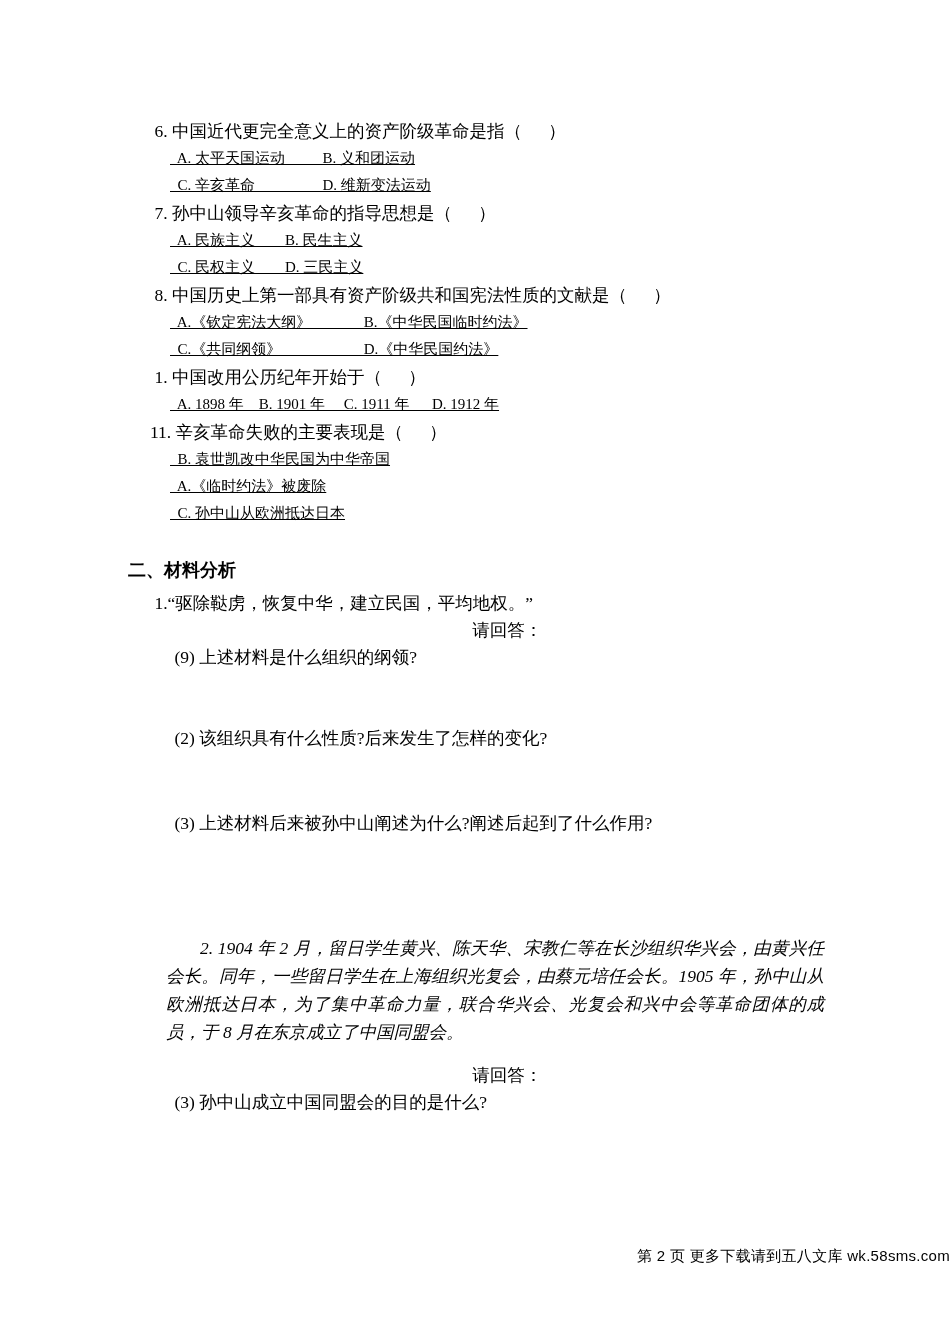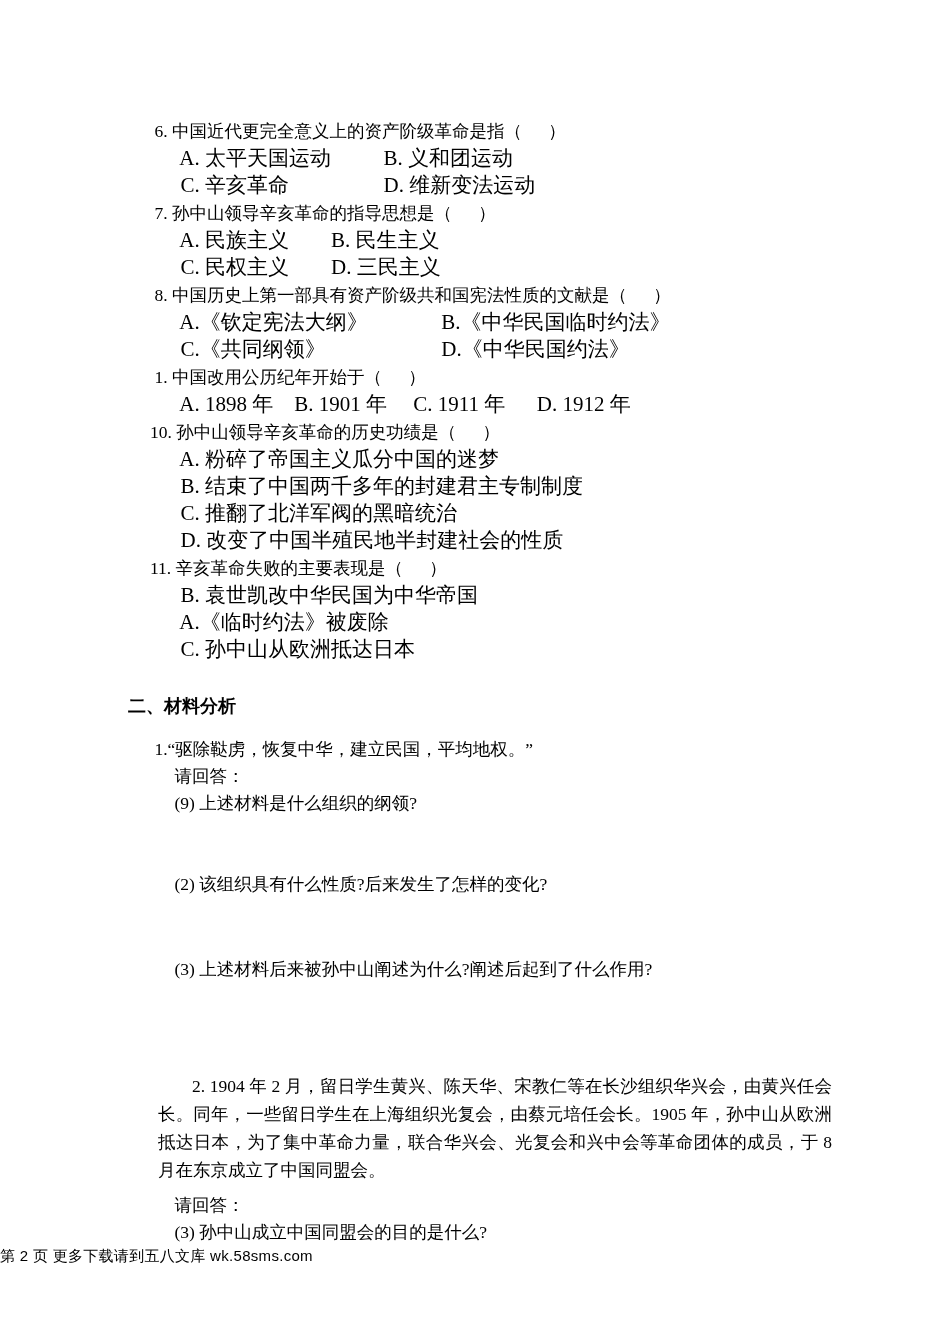--- a/index.html
+++ b/index.html
@@ -24,60 +24,63 @@
   }
   .q-block {
     margin-bottom: 1px;
   }
   .q-stem {
     font-size: 17.5px;
     line-height: 27px;
     white-space: pre;
   }
   .opt-line {
-    font-size: 21px;
+    font-size: 15px;
     line-height: 27px;
     white-space: pre;
     padding-left: 20px;
+    text-decoration: underline;
   }
   .section-head {
     font-size: 18px;
     line-height: 27px;
     font-weight: bold;
     margin-top: 30px;
-    margin-bottom: 16px;
+    margin-bottom: 6px;
     margin-left: -22px;
   }
   .m-line {
     font-size: 17.5px;
     line-height: 27px;
     white-space: pre-wrap;
   }
   .indent1 {
     padding-left: 20px;
+    text-align: center;
   }
   .indent2 {
     padding-left: 20px;
   }
   .gap-sm { height: 27px; }
   .gap-md { height: 54px; }
   .gap-lg { height: 58px; }
   .para {
     font-size: 17.5px;
     line-height: 28px;
     text-align: justify;
     text-indent: 34px;
-    margin: 8px;
+    margin: 16px;
+    font-style: italic;
   }
   .footer {
     position: absolute;
     left: 0;
     right: 0;
     bottom: 78px;
-    text-align: left;
+    text-align: right;
     font-size: 15px;
     font-family: "Liberation Sans", sans-serif;
     color: #000;
     letter-spacing: 0.3px;
   }
 </style>
 </head>
 <body>
 
 <div class="page">
@@ -98,27 +101,20 @@
     <div class="q-stem"> 8. 中国历史上第一部具有资产阶级共和国宪法性质的文献是（      ）</div>
     <div class="opt-line">  A.《钦定宪法大纲》              B.《中华民国临时约法》</div>
     <div class="opt-line">  C.《共同纲领》                      D.《中华民国约法》</div>
   </div>
 
   <div class="q-block">
     <div class="q-stem"> 1. 中国改用公历纪年开始于（      ）</div>
     <div class="opt-line">  A. 1898 年    B. 1901 年     C. 1911 年      D. 1912 年</div>
   </div>
 
-  <div class="q-block">
-    <div class="q-stem">10. 孙中山领导辛亥革命的历史功绩是（      ）</div>
-    <div class="opt-line">  A. 粉碎了帝国主义瓜分中国的迷梦</div>
-    <div class="opt-line">  B. 结束了中国两千多年的封建君主专制制度</div>
-    <div class="opt-line">  C. 推翻了北洋军阀的黑暗统治</div>
-    <div class="opt-line">  D. 改变了中国半殖民地半封建社会的性质</div>
-  </div>
 
   <div class="q-block">
     <div class="q-stem">11. 辛亥革命失败的主要表现是（      ）</div>
     <div class="opt-line">  B. 袁世凯改中华民国为中华帝国</div>
     <div class="opt-line">  A.《临时约法》被废除</div>
     <div class="opt-line">  C. 孙中山从欧洲抵达日本</div>
   </div>
 
   <div class="section-head">二、材料分析</div>
 

